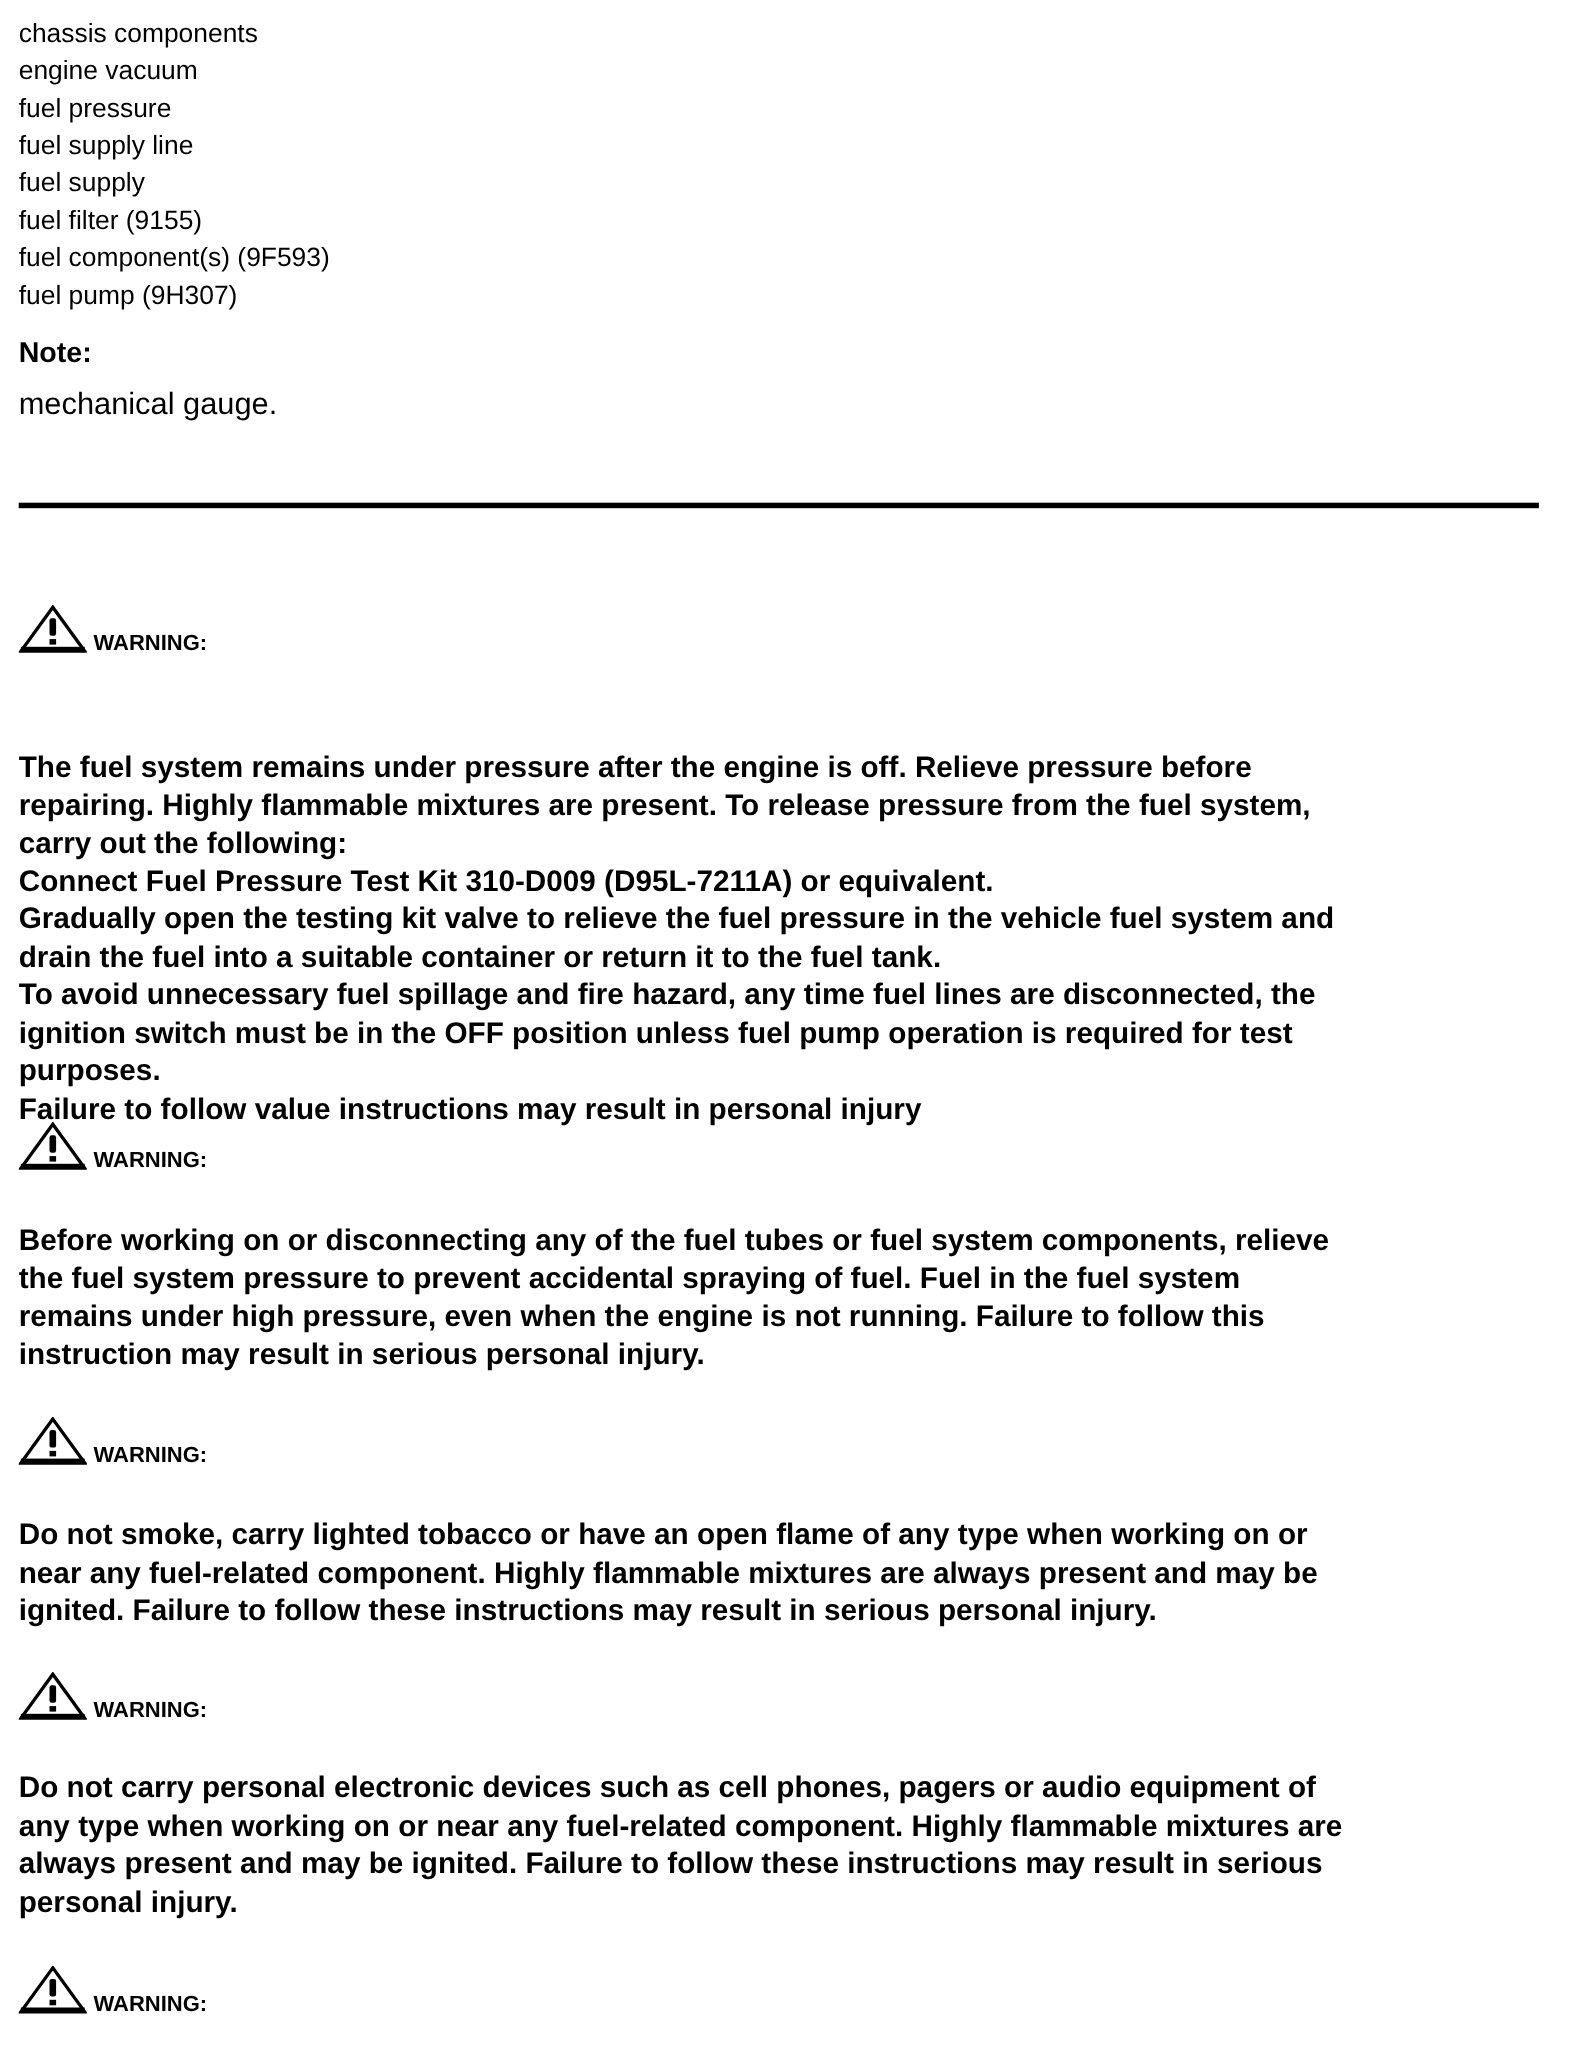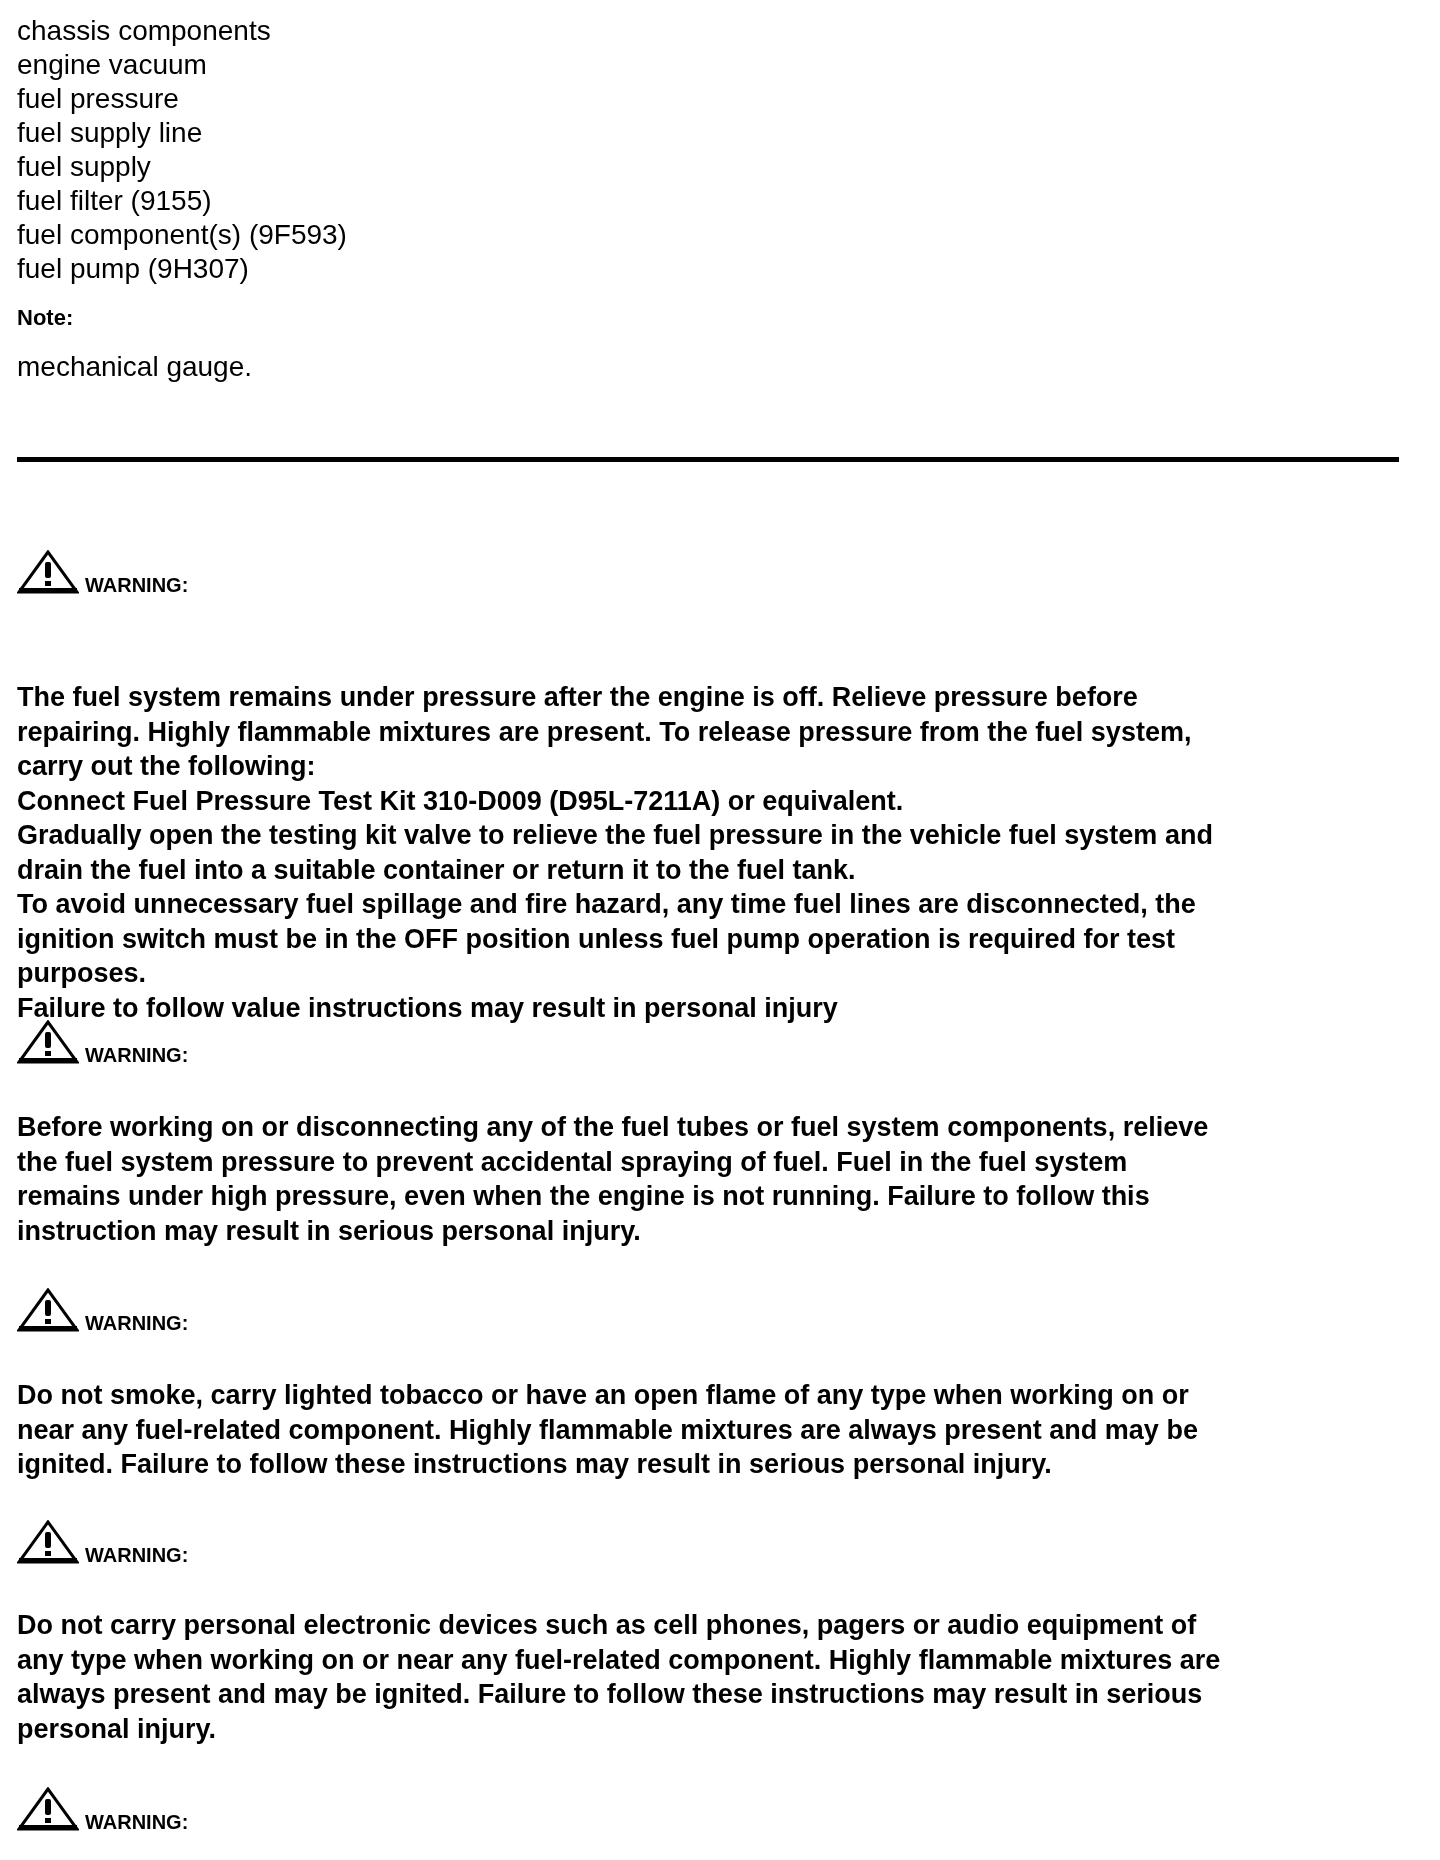--- a/index.html
+++ b/index.html
@@ -1,20 +1,20 @@
 <!DOCTYPE html>
 <html><head>
 <meta charset="utf-8">
 <style>
   html,body{margin:0;padding:0;background:#fff;}
   body{width:1440px;height:1860px;overflow:hidden;position:relative;font-family:"Liberation Sans",sans-serif;color:#000;}
   .abs{position:absolute;left:17px;}
-  .list{top:14px;font-size:28px;line-height:34px;}
+  .list{top:14px;font-size:24px;line-height:34px;}
   .list div{white-space:nowrap;}
-  .note-label{top:334px;font-size:22px;font-weight:bold;}
+  .note-label{top:334px;font-size:26px;font-weight:bold;}
   .note-text{top:348px;font-size:28px;line-height:34px;width:1400px;margin-top:0;}
   .rule{position:absolute;left:17px;top:457px;width:1382px;height:5px;background:#000;}
   .warn-head{display:flex;align-items:flex-end;font-size:20px;font-weight:bold;}
   .warn-head svg{width:62px;height:44px;margin-right:6px;}
   .warn-body{font-size:27px;font-weight:bold;line-height:34.5px;width:1400px;}
   .warn-body div{white-space:nowrap;}
 </style>
 </head>
 <body>
 

